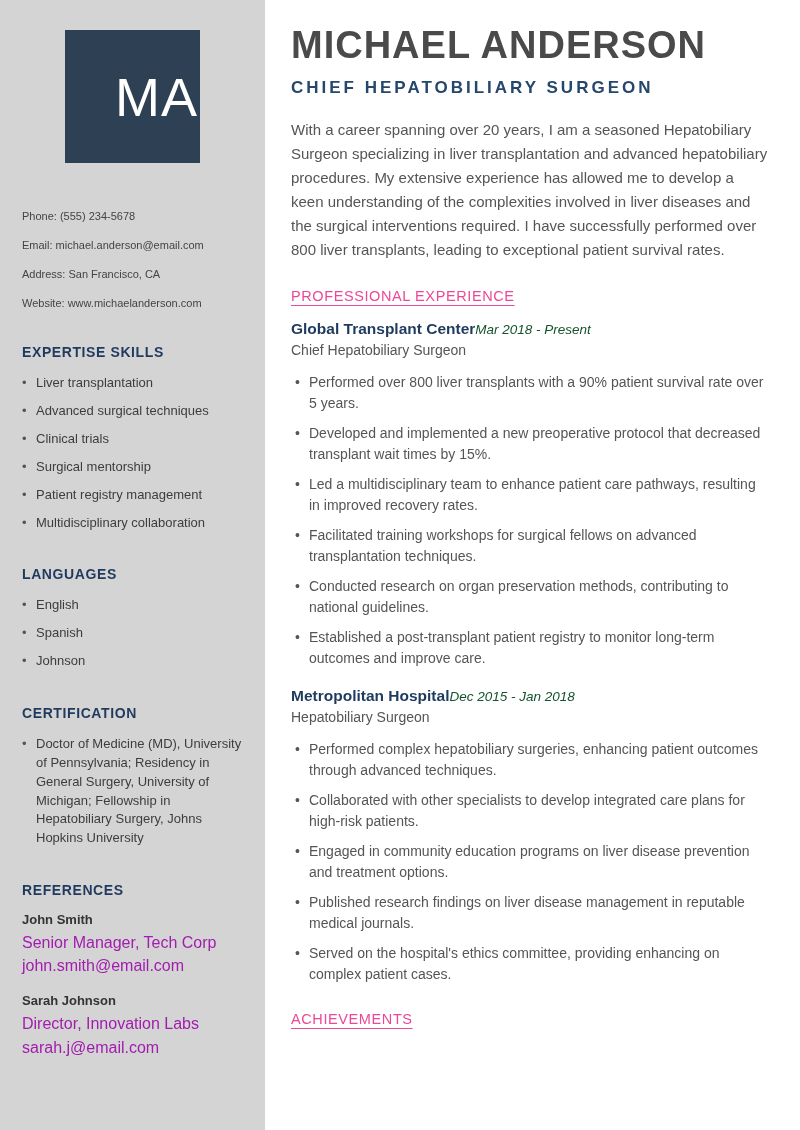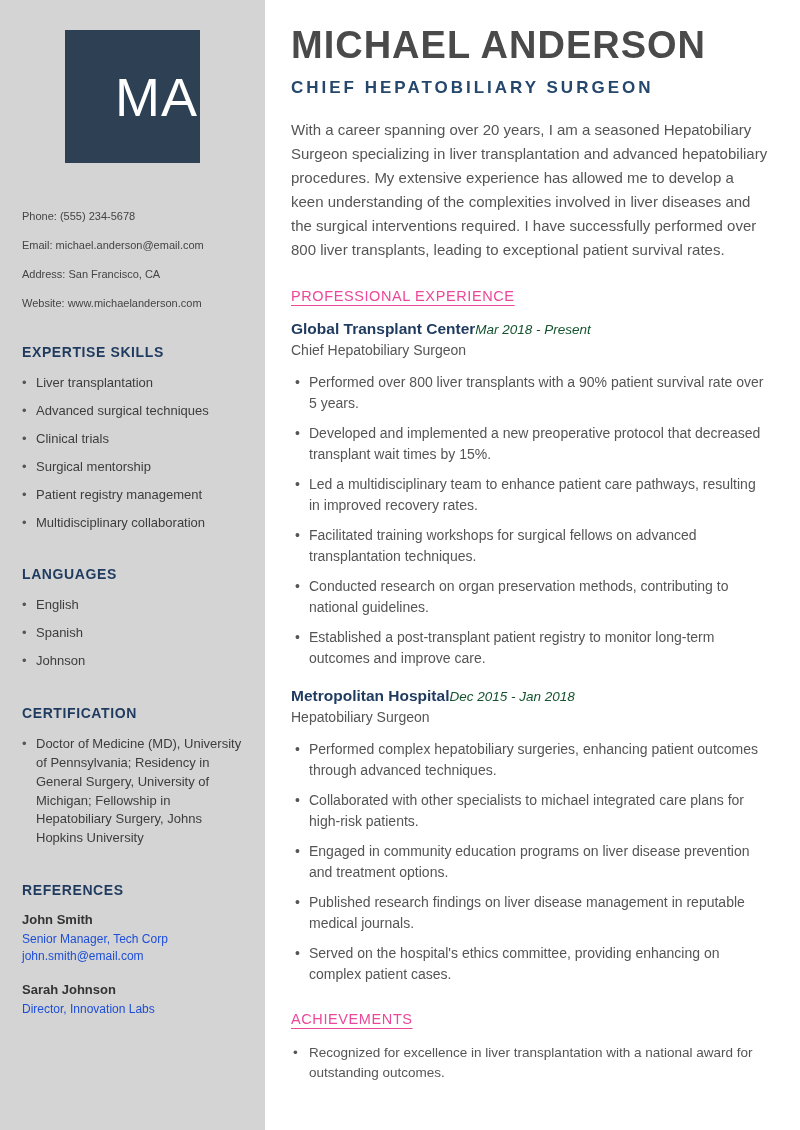--- a/index.html
+++ b/index.html
@@ -37,21 +37,21 @@
   ul.side-list { list-style:none; }
   ul.side-list li {
     font-size:13px; color:#3d3d3d; line-height:1.45;
     padding-left:14px; position:relative; margin-bottom:9px;
   }
   ul.side-list li::before {
     content:"•"; position:absolute; left:0; color:#555;
   }
   .ref-item { margin-bottom:16px; }
   .ref-name { font-size:13px; font-weight:bold; color:#333; margin-bottom:4px; }
-  .ref-title, .ref-email { font-size:12px; color:#1d4ed8; line-height:1.45; }
+  .ref-title, .ref-email { font-size:16px; color:#a21caf; line-height:1.45; }
 
   
   .main {
     flex:1; padding:26px 32px 30px 26px; background:#fff;border-radius:10px;
   }
   .name {
     font-size:38px; font-weight:bold; color:#4a4a4a; letter-spacing:1px;
     line-height:1.05;
   }
   .job-title {
@@ -132,20 +132,21 @@
       <div class="side-heading">REFERENCES</div>
 
       <div class="ref-item">
         <div class="ref-name">John Smith</div>
         <div class="ref-title">Senior Manager, Tech Corp</div>
         <div class="ref-email">john.smith@email.com</div>
       </div>
       <div class="ref-item">
         <div class="ref-name">Sarah Johnson</div>
         <div class="ref-title">Director, Innovation Labs</div>
+        <div class="ref-email">sarah.j@email.com</div>
       </div>
     </div>
   </aside>
 
   <main class="main">
     <h1 class="name">MICHAEL ANDERSON</h1>
     <div class="job-title">CHIEF HEPATOBILIARY SURGEON</div>
     <p class="summary">With a career spanning over 20 years, I am a seasoned Hepatobiliary Surgeon specializing in liver transplantation and advanced hepatobiliary procedures. My extensive experience has allowed me to develop a keen understanding of the complexities involved in liver diseases and the surgical interventions required. I have successfully performed over 800 liver transplants, leading to exceptional patient survival rates.</p>
 
     <section class="section">
@@ -168,30 +169,26 @@
       </div>
 
       <div class="job">
         <div class="job-header">
           <span class="company">Metropolitan Hospital</span>
           <span class="dates">Dec 2015 - Jan 2018</span>
         </div>
         <div class="role">Hepatobiliary Surgeon</div>
         <ul class="main-list">
           <li>Performed complex hepatobiliary surgeries, enhancing patient outcomes through advanced techniques.</li>
-          <li>Collaborated with other specialists to michael integrated care plans for high-risk patients.</li>
+          <li>Collaborated with other specialists to develop integrated care plans for high-risk patients.</li>
           <li>Engaged in community education programs on liver disease prevention and treatment options.</li>
           <li>Published research findings on liver disease management in reputable medical journals.</li>
           <li>Served on the hospital's ethics committee, providing enhancing on complex patient cases.</li>
         </ul>
       </div>
     </section>
 
     <section class="section">
       <div class="section-heading">ACHIEVEMENTS</div>
-      <ul class="main-list ach-list">
-        <li>Recognized for excellence in liver transplantation with a national award for outstanding outcomes.</li>
-
-      </ul>
     </section>
   </main>
 
 </div>
 
 </body></html>

